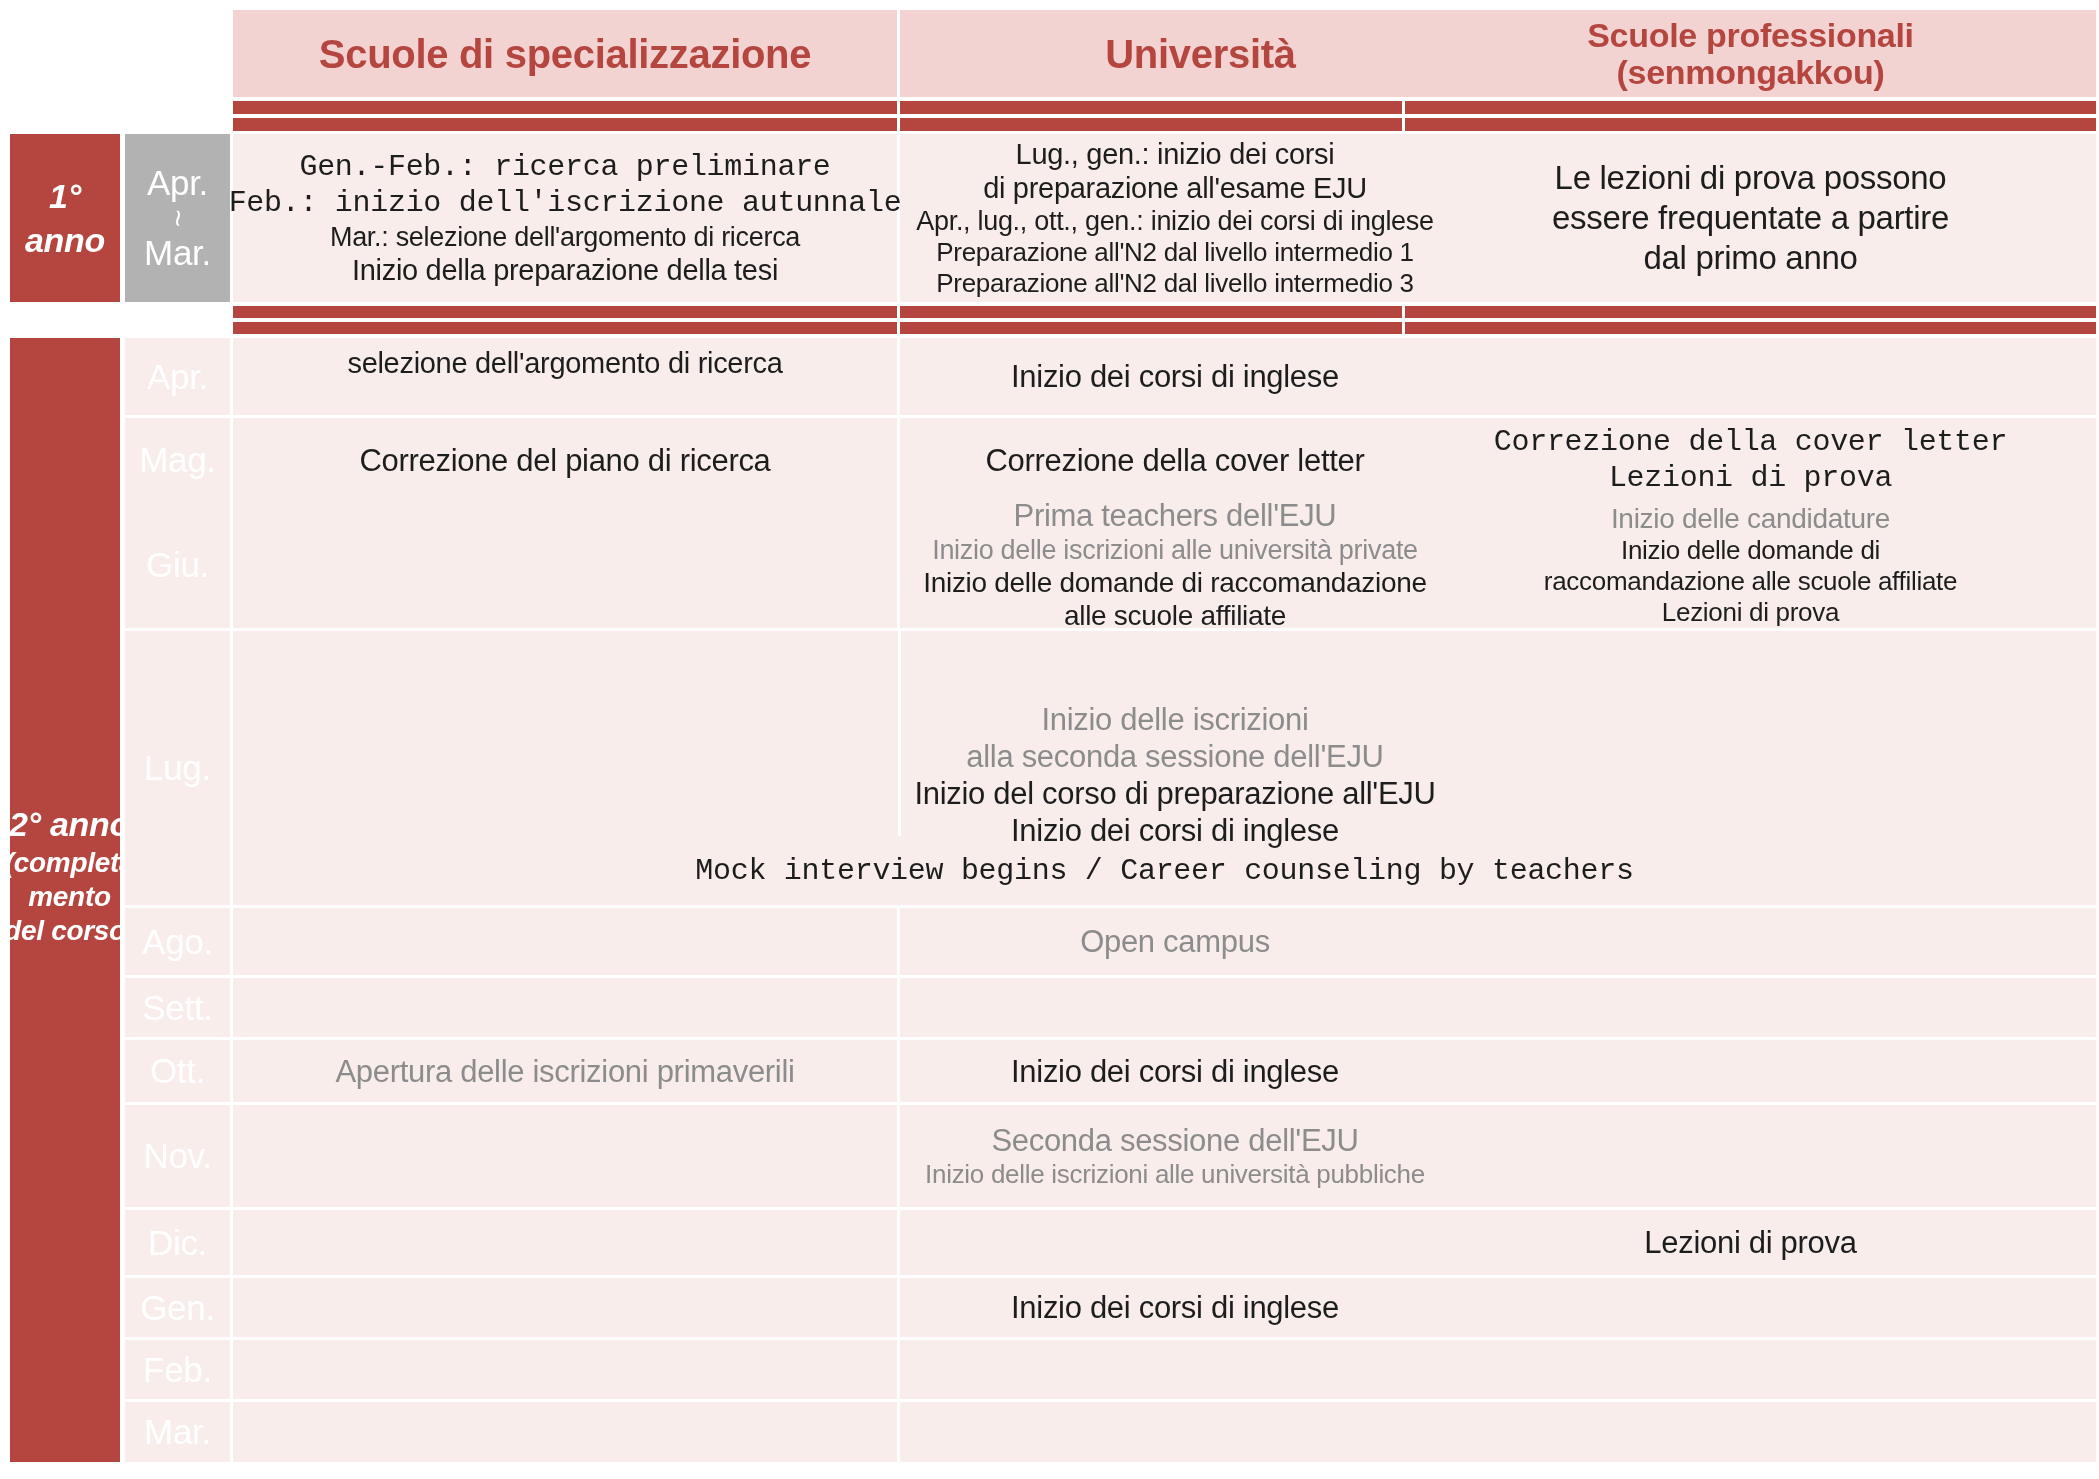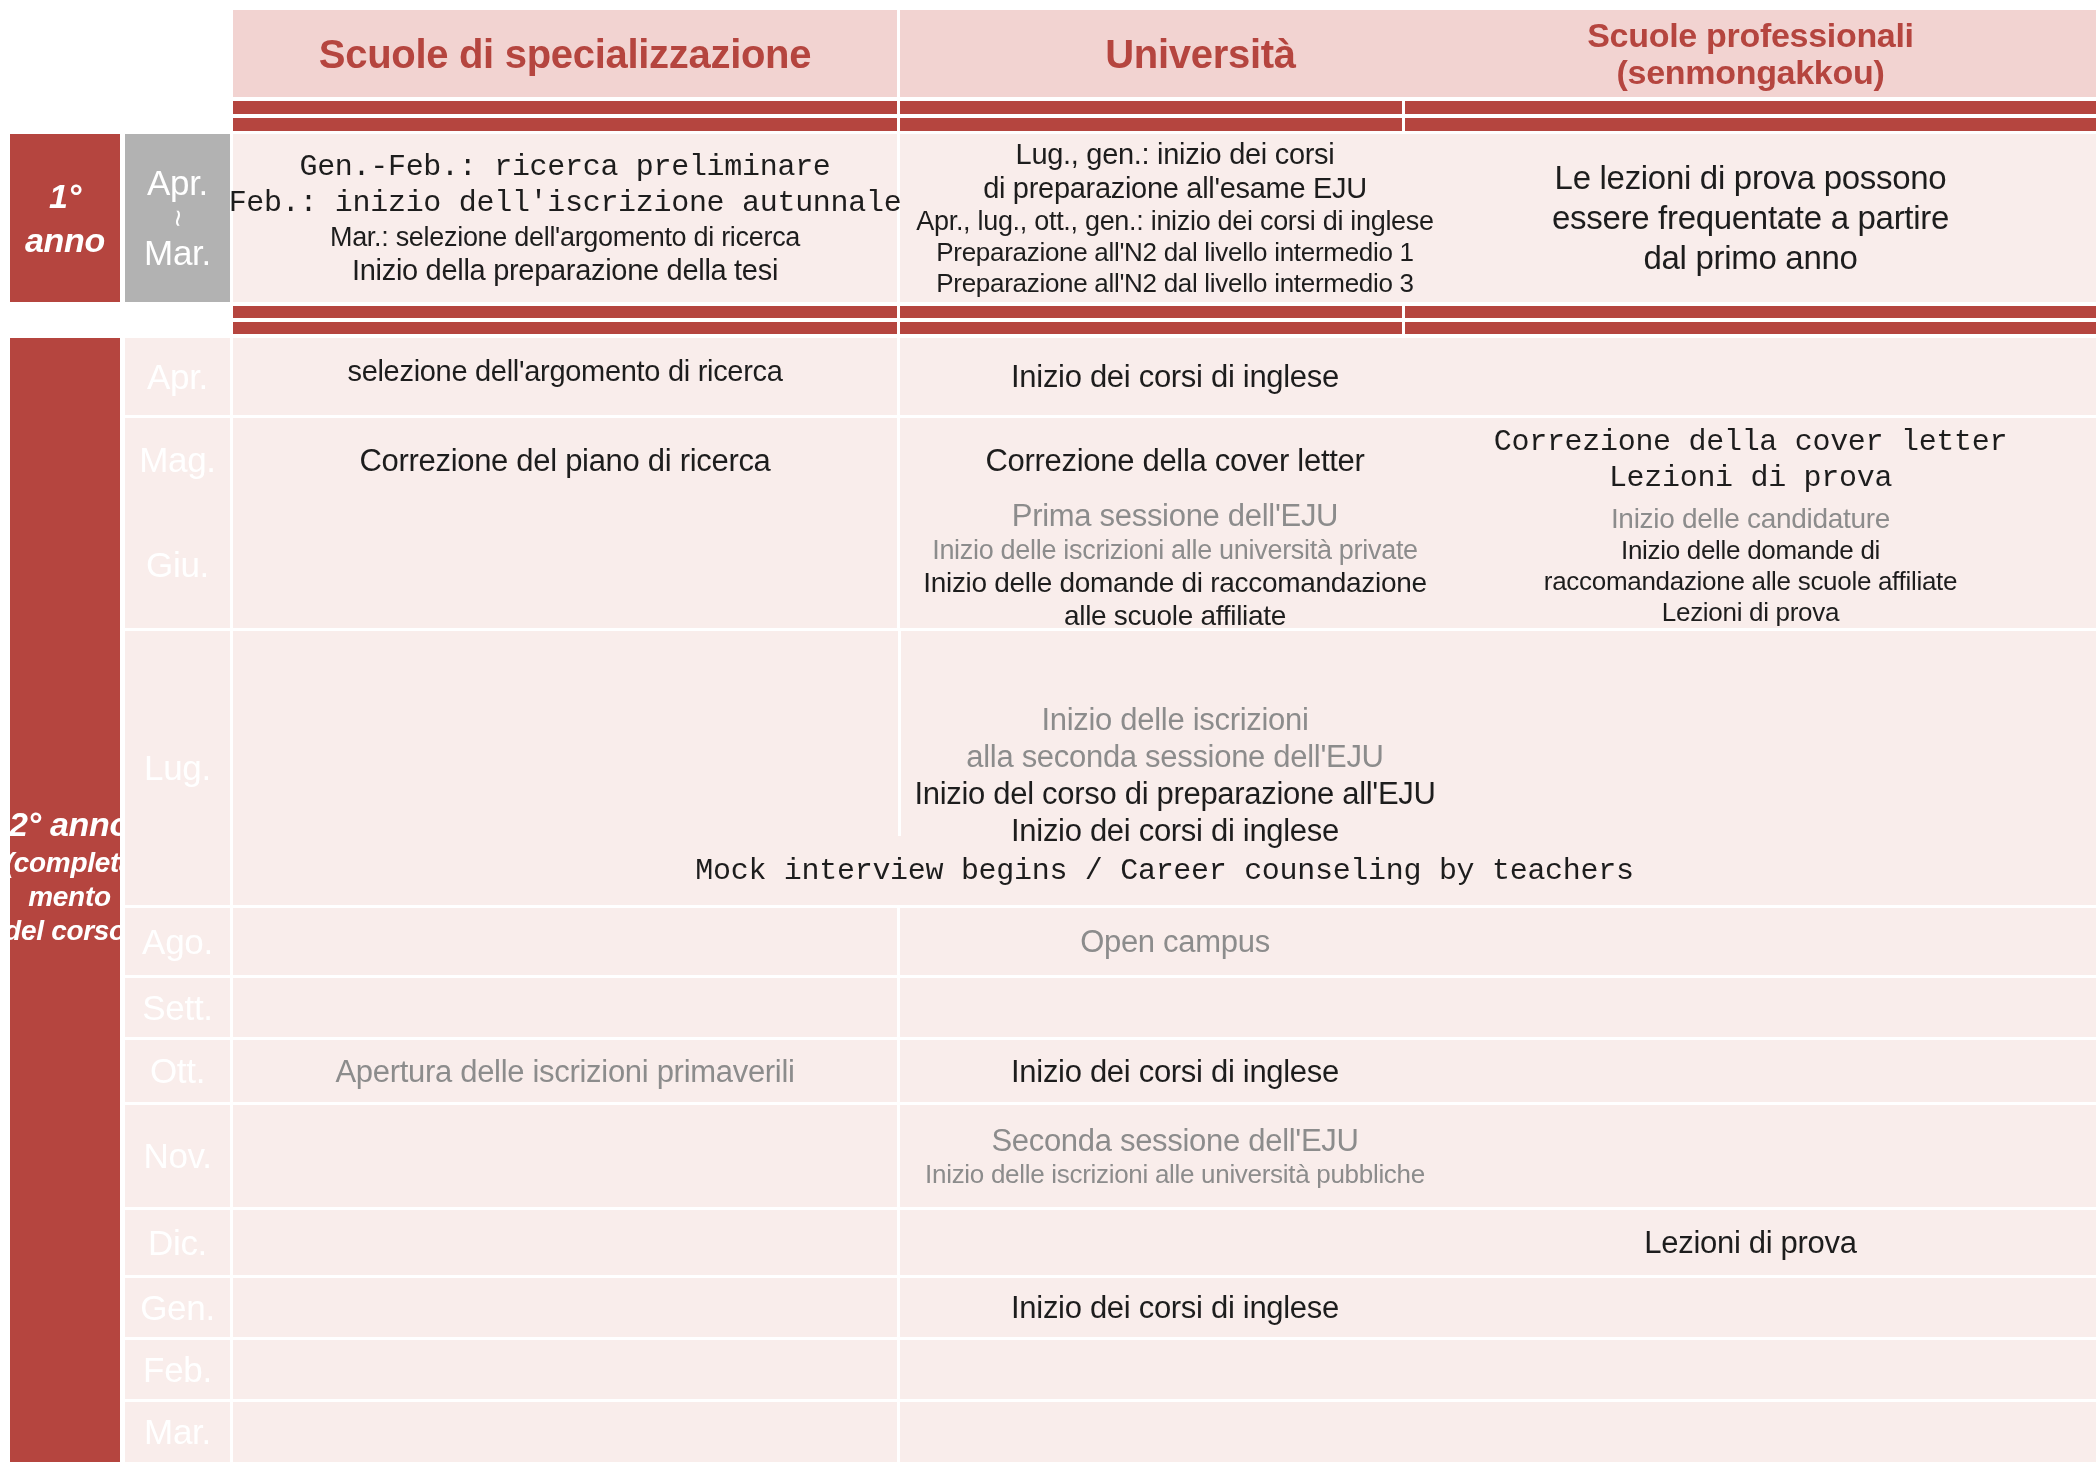--- a/index.html
+++ b/index.html
@@ -57,21 +57,21 @@
   .ln span{white-space:nowrap;text-align:center;}
   .wrapln .ln span{white-space:normal;}
   .g{color:#8c8c8c;}
   .t26{font-size:26px;line-height:31px;}
   .t27{font-size:27px;line-height:32px;}
   .t28{font-size:28px;line-height:33px;}
   .t29{font-size:29px;line-height:34px;}
   .t30{font-size:30px;line-height:36px;font-family:Liberation Mono, monospace;}
   .t31{font-size:31px;line-height:37px;}
   .t33{font-size:33px;line-height:40px;}
-  .top-align{justify-content:flex-start;padding-top:16px;}
+  .top-align{justify-content:flex-start;padding-top:8px;}
   .vdivider{position:absolute;top:0;width:3px;background:#ffffff;}
   .fullline{
     position:absolute;left:0;right:0;bottom:16px;
     display:flex;flex-direction:column;justify-content:flex-end;
   }
 </style>
 </head>
 <body>
 
 <div id="page">
@@ -223,21 +223,21 @@
   </div>
 
   <div class="mrow" style="top:501px;height:127px;">
     <div class="cell mcell mbox">
         <span>Giu.</span>
       </div>
     <div class="cell c1"></div>
     <div class="cell c23">
       <div class="sub univ">
           <div class="ln t31 g">
-            <span>Prima sessione dell'EJU</span>
+            <span>Prima teachers dell'EJU</span>
           </div>
           <div class="ln t27 g">
             <span>Inizio delle iscrizioni alle università private</span>
           </div>
           <div class="ln t28">
             <span>Inizio delle domande di raccomandazione</span>
           </div>
           <div class="ln t28">
             <span>alle scuole affiliate</span>
           </div>

